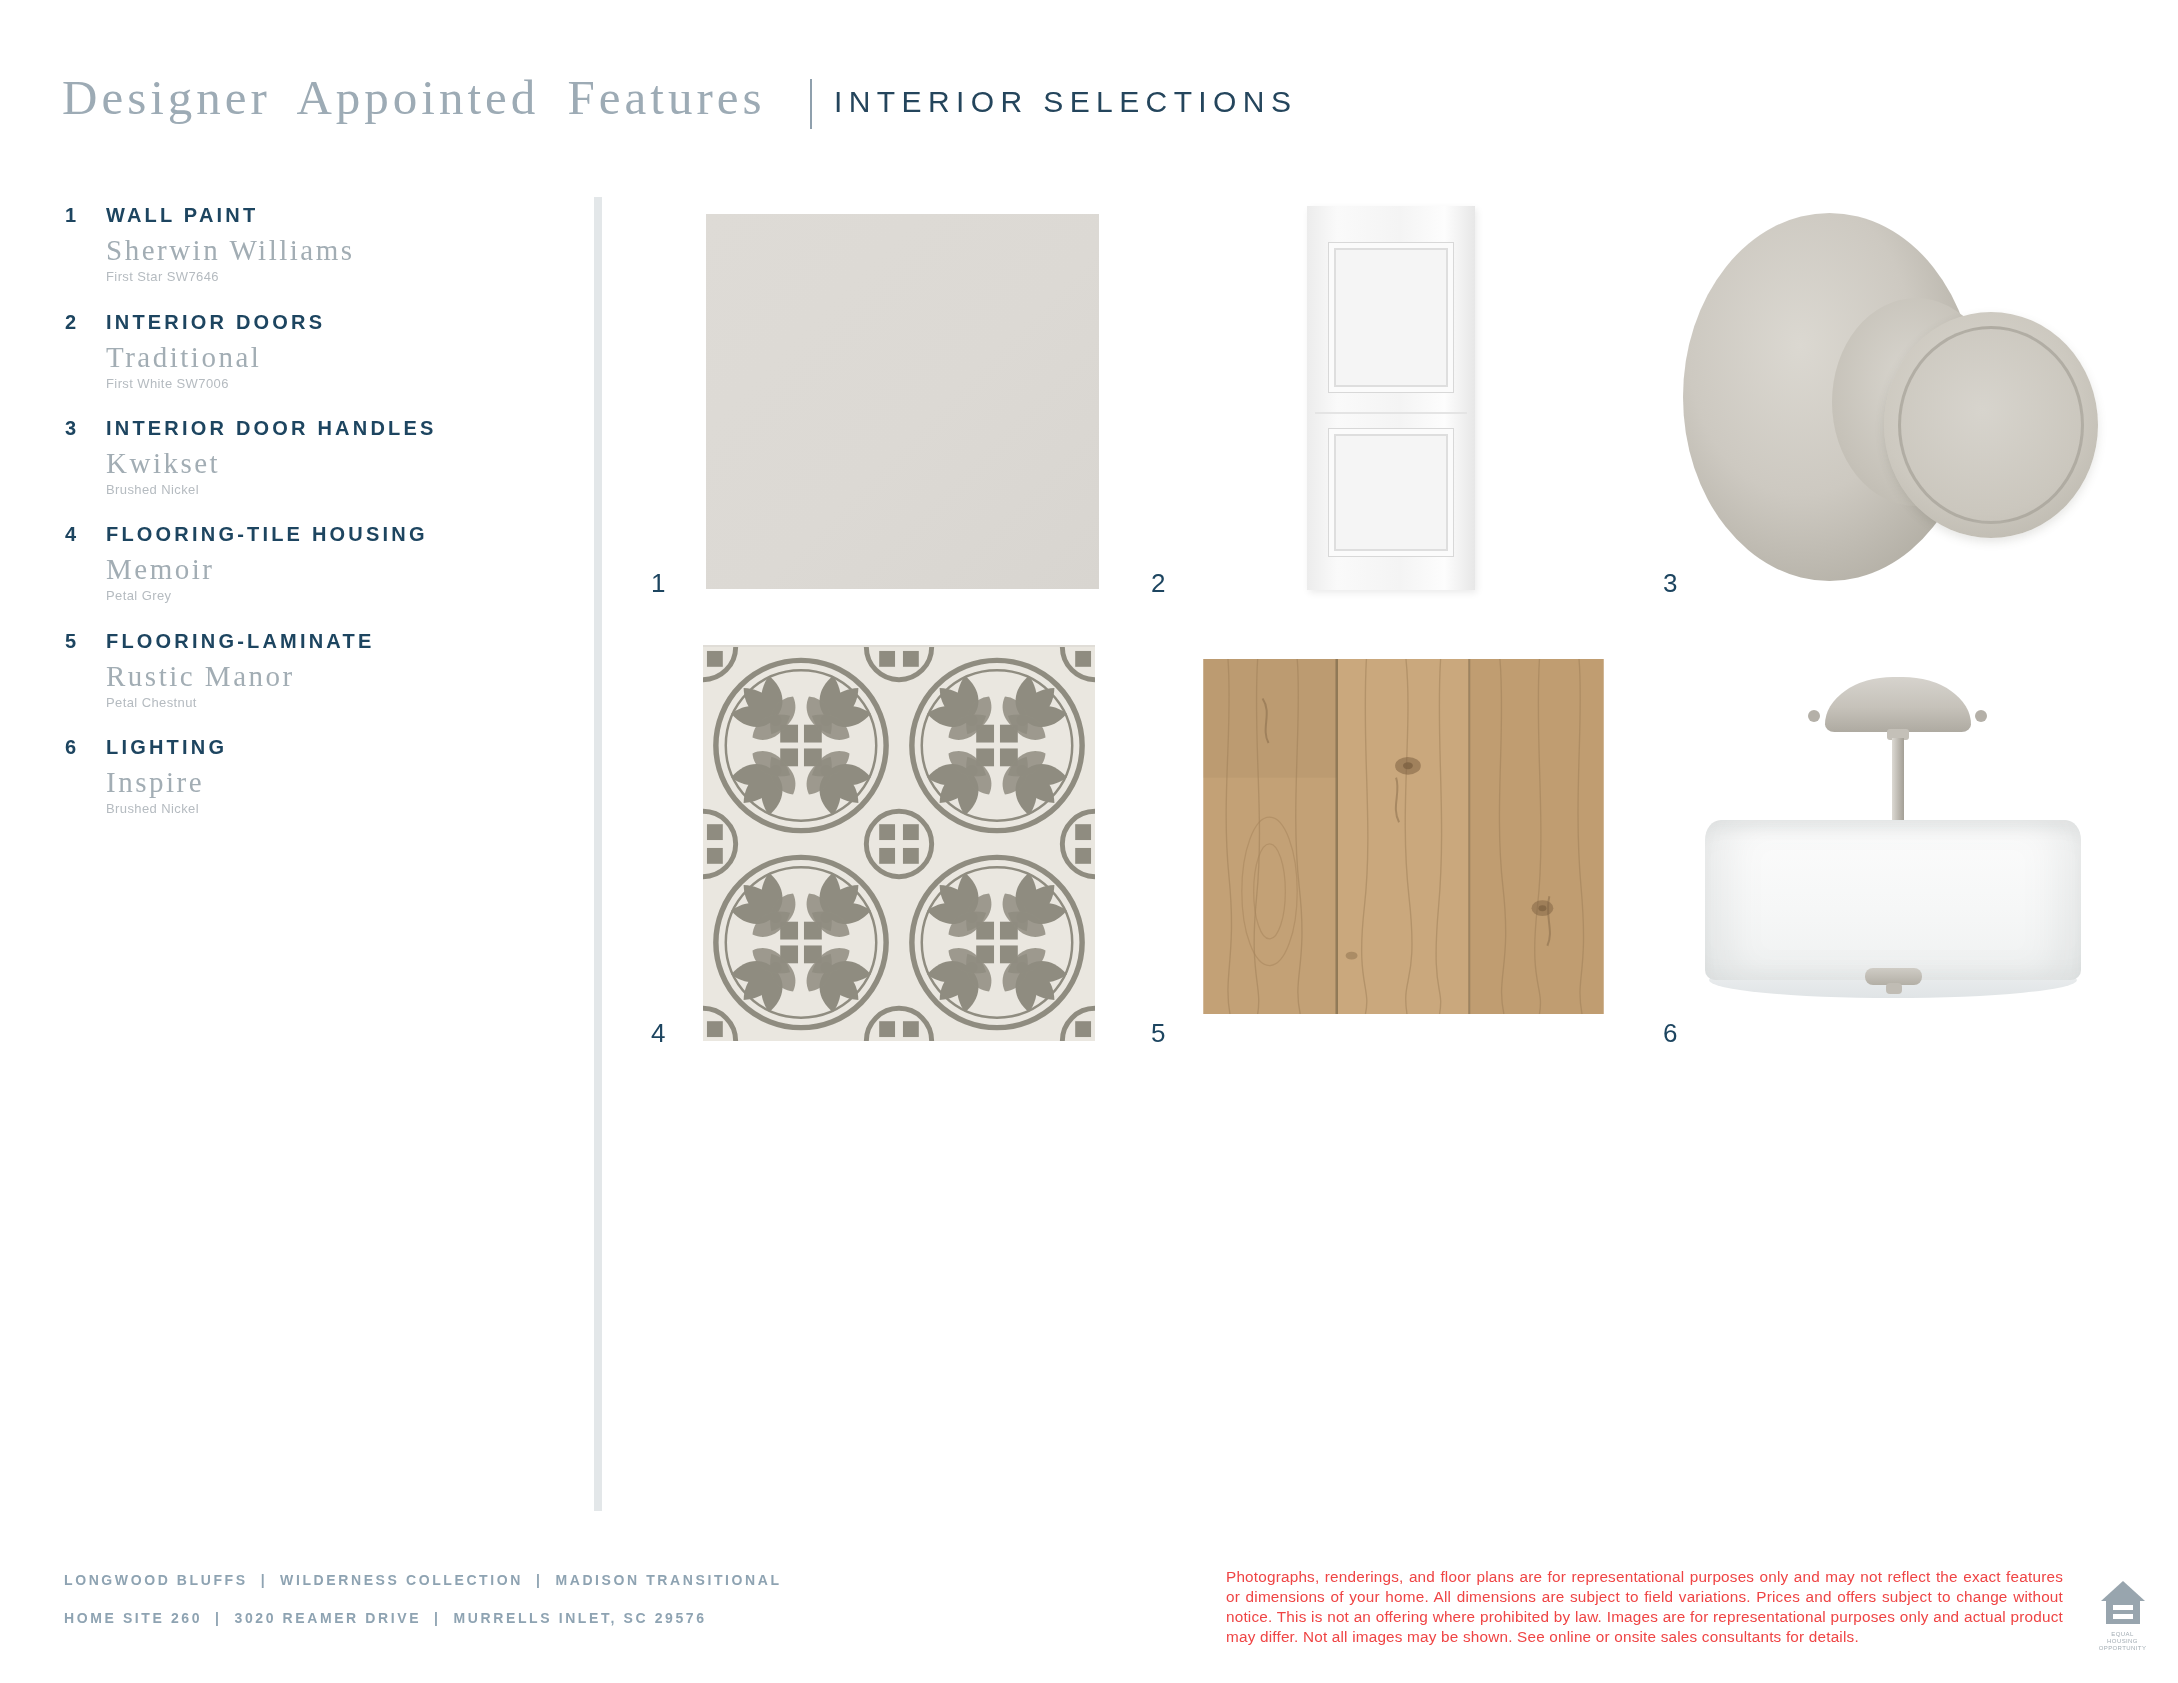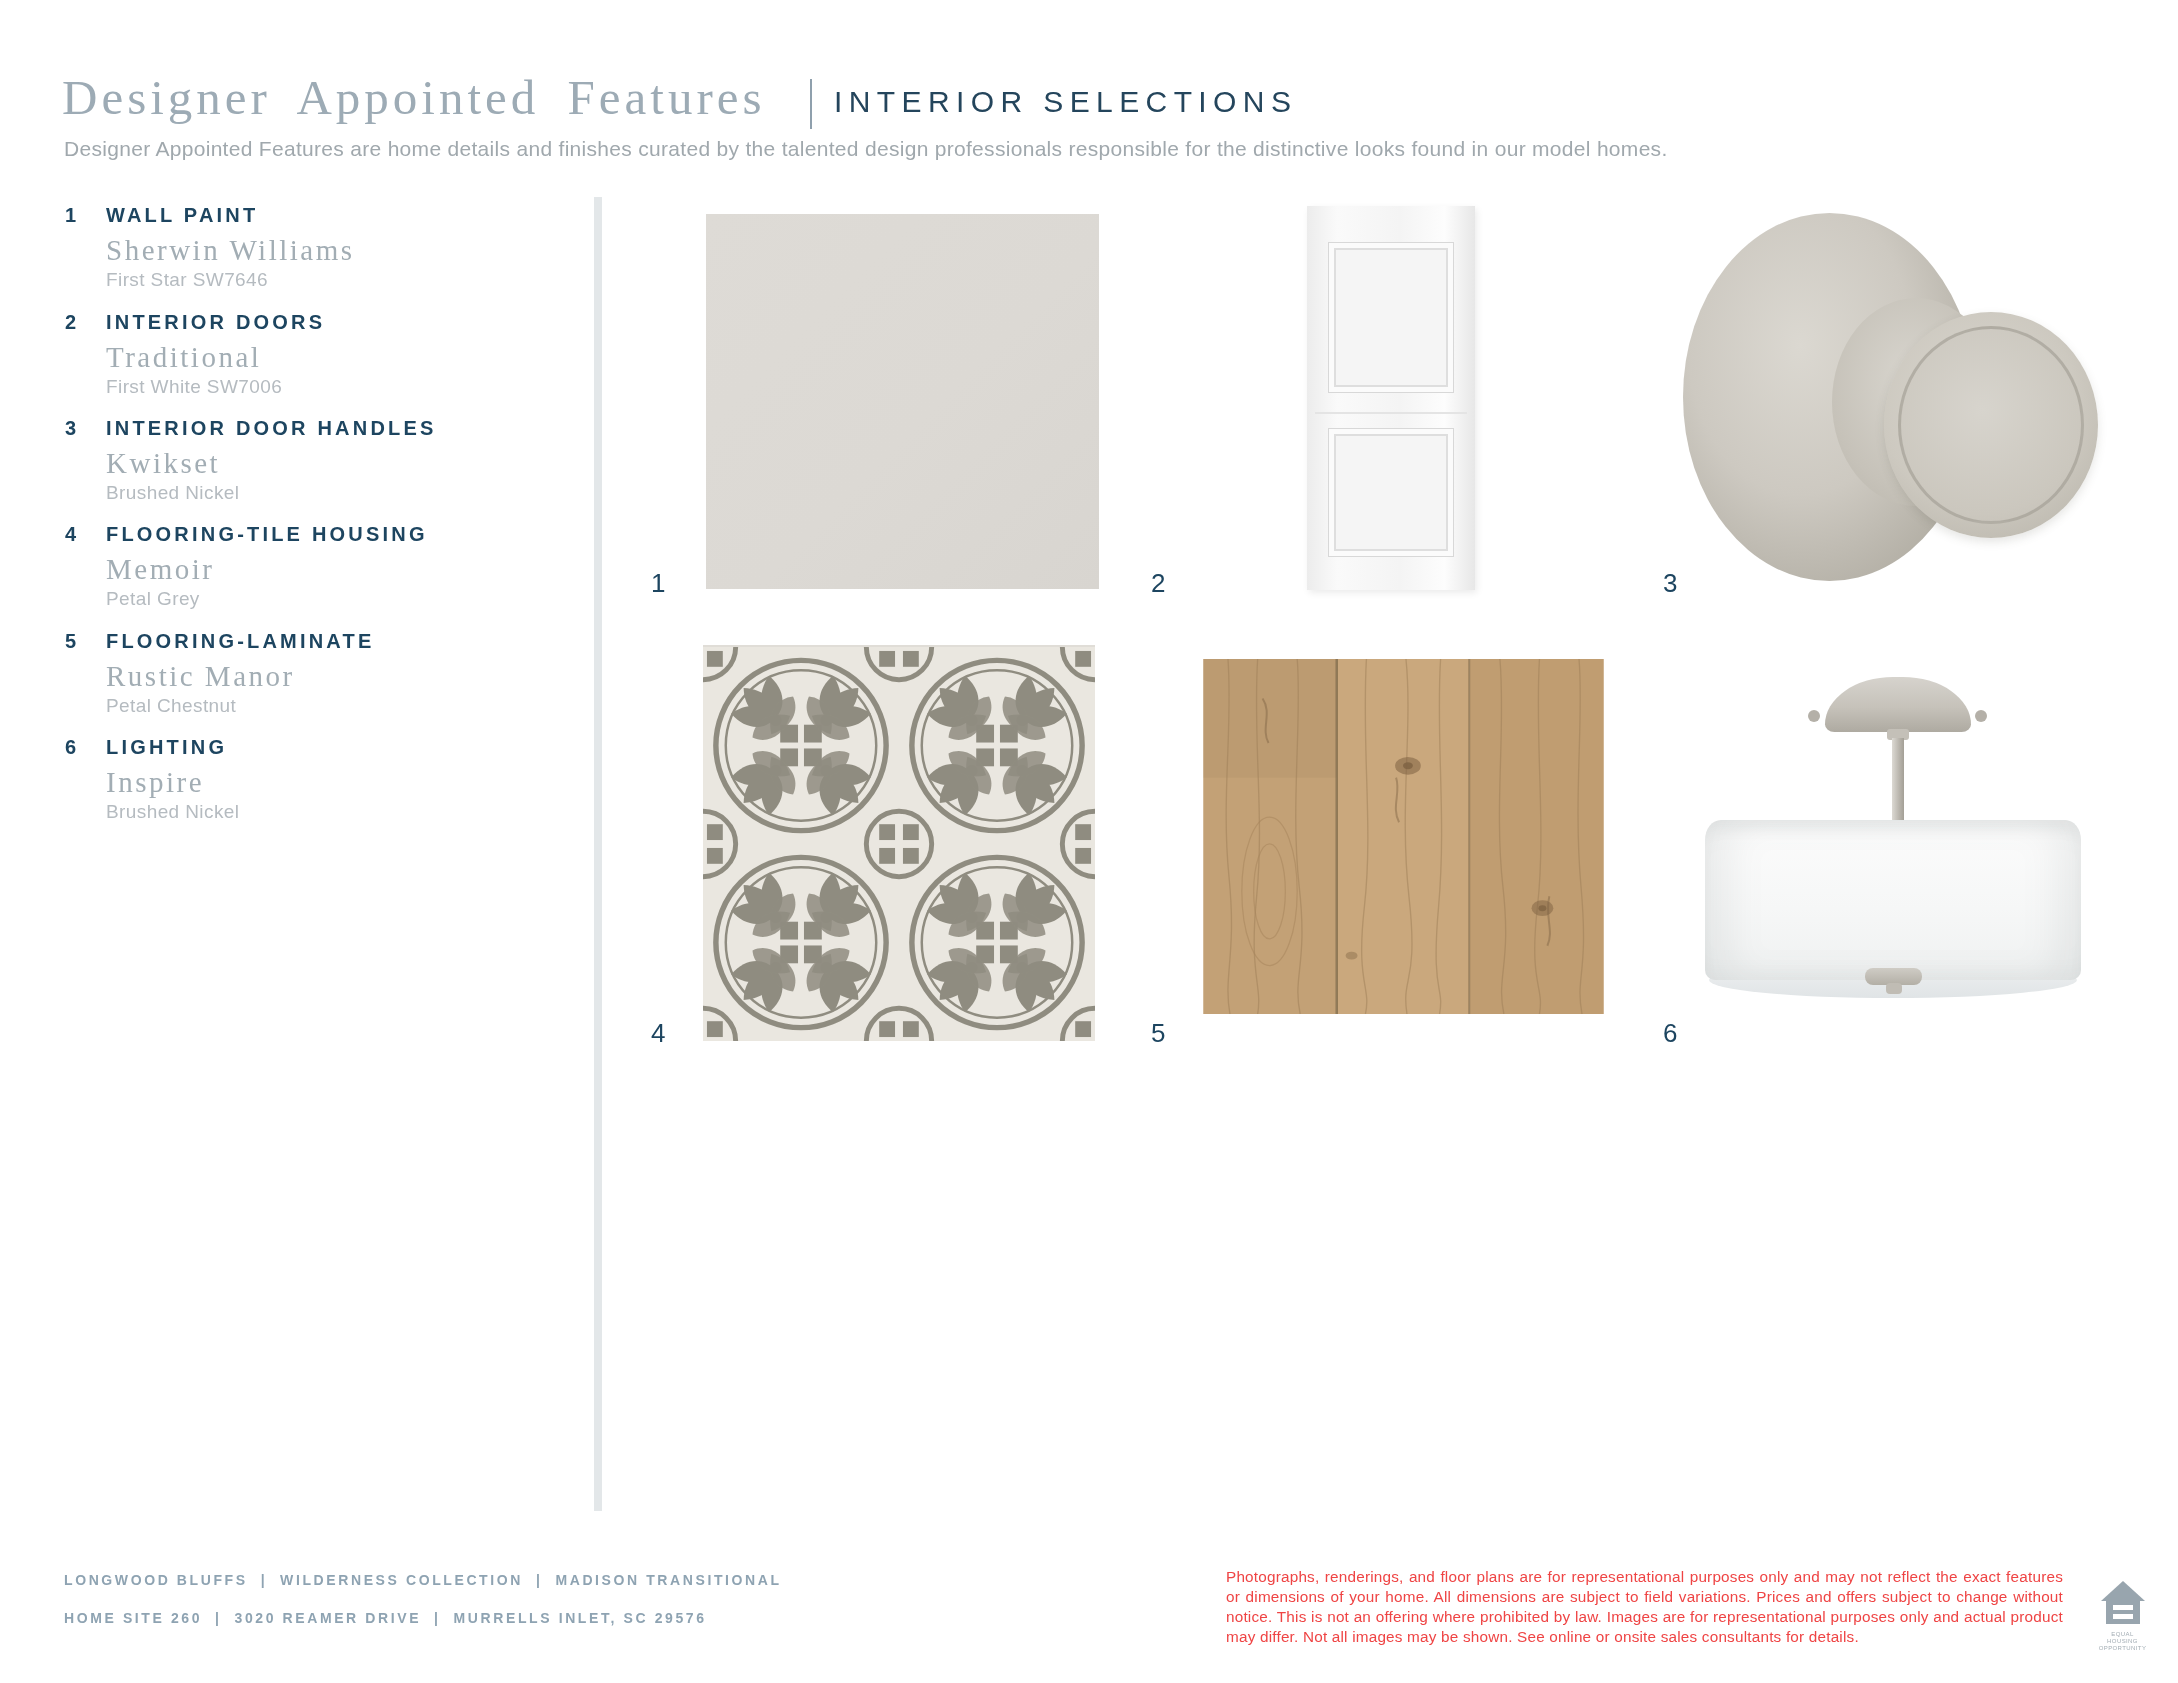--- a/index.html
+++ b/index.html
@@ -37,21 +37,21 @@
   .sel-cat{
     position:absolute;left:106px;top:0;
     font-size:20px;font-weight:bold;color:#1d4560;letter-spacing:3.2px;white-space:nowrap;
   }
   .sel-brand{
     position:absolute;left:106px;top:30px;
     font-family:"Liberation Serif",serif;font-size:29px;color:#a2adb4;letter-spacing:2.5px;white-space:nowrap;
   }
   .sel-detail{
     position:absolute;left:106px;top:65px;
-    font-size:19px;color:#b5bbc0;letter-spacing:0.4px;white-space:nowrap;
+    font-size:13px;color:#b5bbc0;letter-spacing:0.4px;white-space:nowrap;
   }
   
   .g-label{
     position:absolute;font-size:26px;color:#1d4560;
   }
   
   .paint-swatch{
     position:absolute;left:706px;top:214px;width:393px;height:375px;
     background:linear-gradient(135deg,#dedbd6 0%,#dcd9d4 55%,#d8d5d0 100%);
   }
@@ -135,21 +135,20 @@
   .eho-caption{font-size:6px;line-height:7px;color:#a3adb4;letter-spacing:0.4px;margin-top:1px;}
 </style>
 </head>
 <body>
 
 <div class="page">
 
   <div class="title-main">Designer Appointed Features</div>
   <div class="title-divider"></div>
   <div class="title-section">INTERIOR SELECTIONS</div>
-  <div class="page-subtitle">Designer Appointed Features are home details and finishes curated by the talented design professionals responsible for the distinctive looks found in our model homes.</div>
 
   <div class="v-divider"></div>
 
   <div class="sel-item" style="top:204px">
     <span class="sel-num">1</span>
     <span class="sel-cat">WALL PAINT</span>
     <span class="sel-brand">Sherwin Williams</span>
     <span class="sel-detail">First Star SW7646</span>
   </div>
   <div class="sel-item" style="top:311px">

